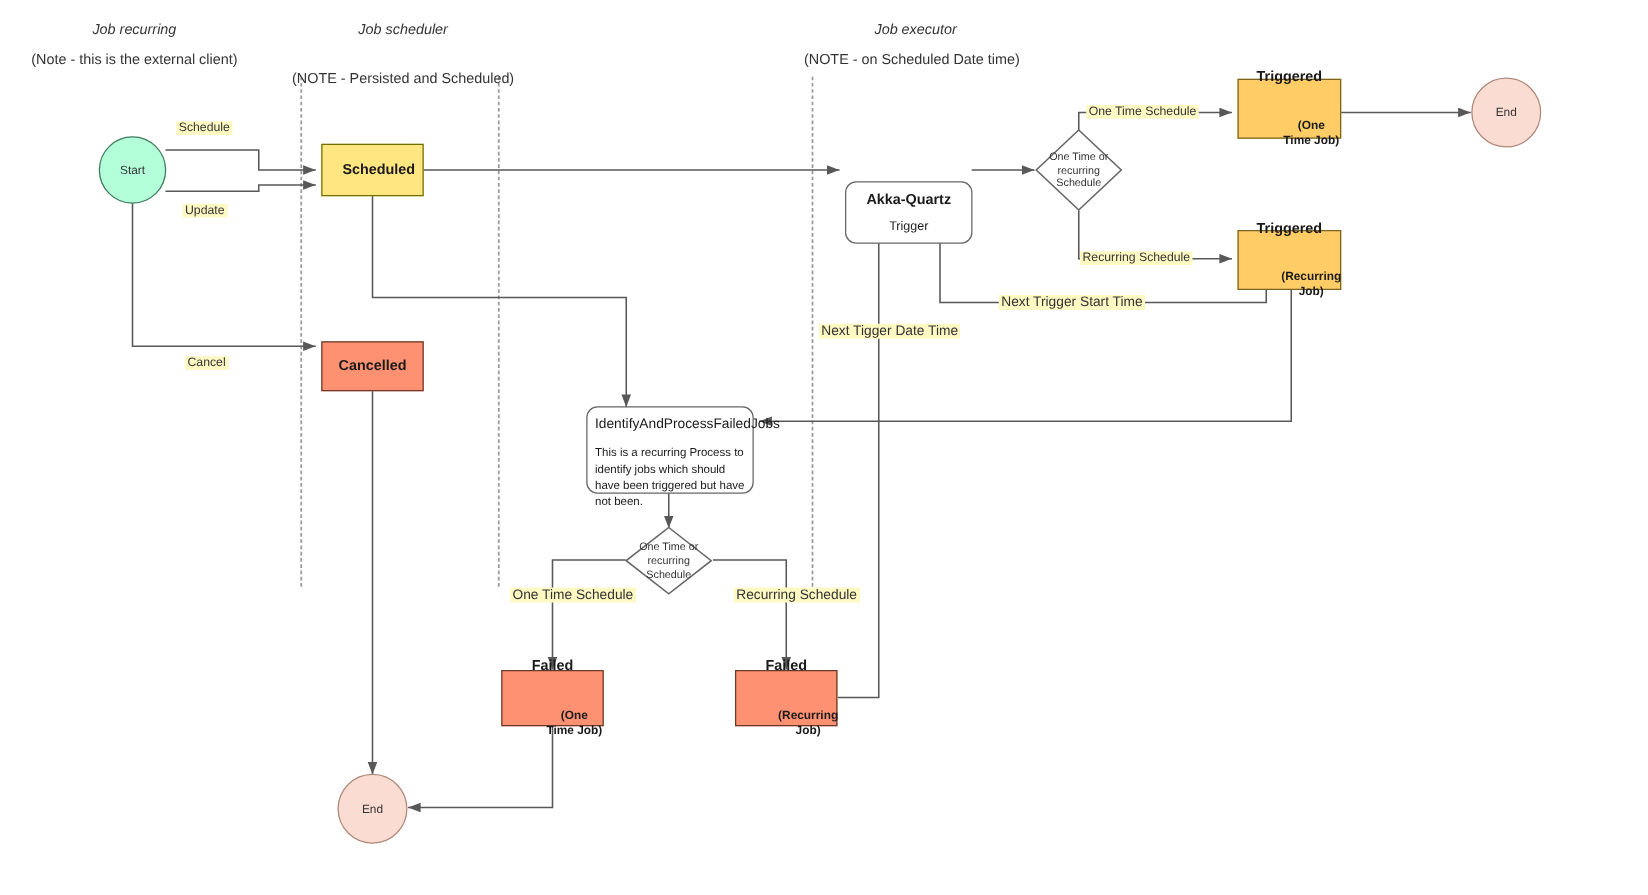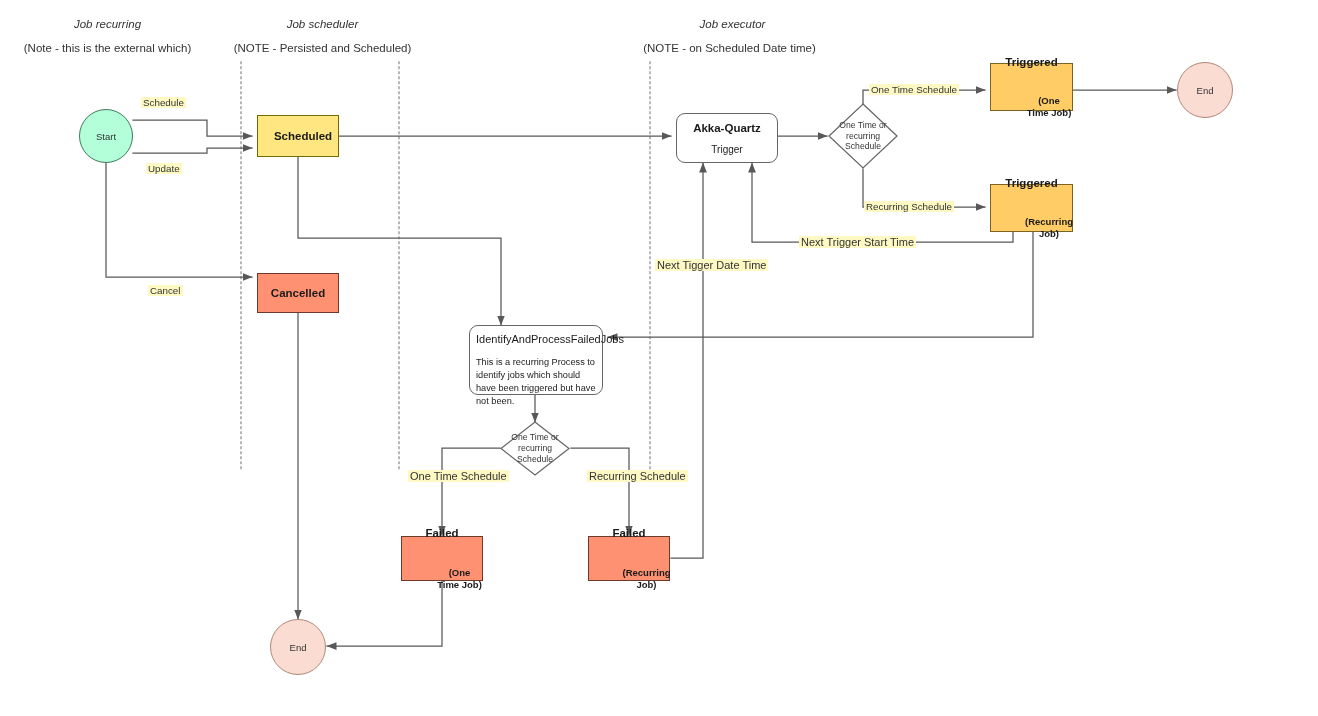--- a/index.html
+++ b/index.html
@@ -99,20 +99,21 @@
     border: 1.3px solid #b08878;
   }
   .circle-label {
     font-size: 9.5px;
     color: #333333;
   }
   .rounded {
     background: #ffffff;
     border: 1.3px solid #666666;
     border-radius: 9px;
+    margin-top: 32px;
   }
   .process-box {
     position: absolute;
     box-sizing: border-box;
     background: #ffffff;
     border: 1.3px solid #666666;
     border-radius: 9px;
     padding: 7px 6px 6px 6px;
   }
   .process-title {
@@ -207,24 +208,24 @@
       <path d="M571,448 L629,448 L629,535" marker-end="url(#arrow)"></path>
 
       <path d="M442,581 L442,646 L327,646" marker-end="url(#arrow)"></path>
 
       <path d="M671,558 L703,558 L703,163" marker-end="url(#arrow)"></path>
 
     </g>
   </svg>
 
   <div class="lane-title" style="left:30px; top:18px; width:155px;">Job recurring</div>
-  <div class="lane-note" style="left:10px; top:42px; width:195px;">(Note - this is the external which)</div>
+  <div class="lane-note" style="left:10px; top:42px; width:195px;">(Note - this is the external client)</div>
 
   <div class="lane-title" style="left:245px; top:18px; width:155px;">Job scheduler</div>
-  <div class="lane-note" style="left:225px; top:42px; width:195px;">(NOTE - Persisted and Scheduled)</div>
+  <div class="lane-note" style="left:225px; top:57px; width:195px;">(NOTE - Persisted and Scheduled)</div>
 
   <div class="lane-title" style="left:655px; top:18px; width:155px;">Job executor</div>
   <div class="lane-note" style="left:632px; top:42px; width:195px;">(NOTE - on Scheduled Date time)</div>
 
   <div class="node circle start-circle" style="left:79px; top:109px; width:54px; height:54px;">
     <span class="circle-label">Start</span>
   </div>
 
   <div class="node scheduled" style="left:257px; top:115px; width:82px; height:42px;">
     <span class="node-title">Scheduled</span>

